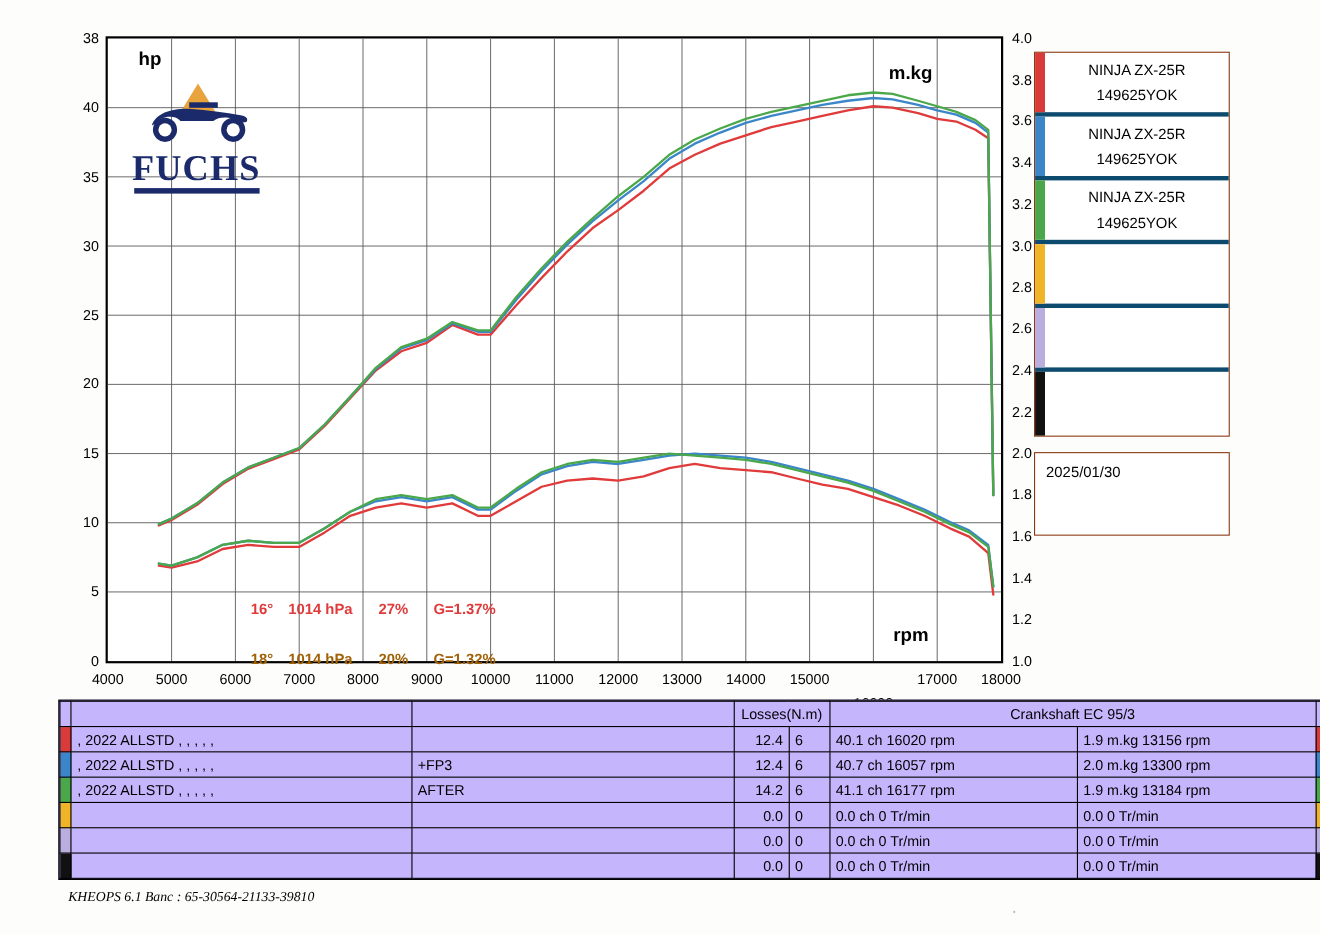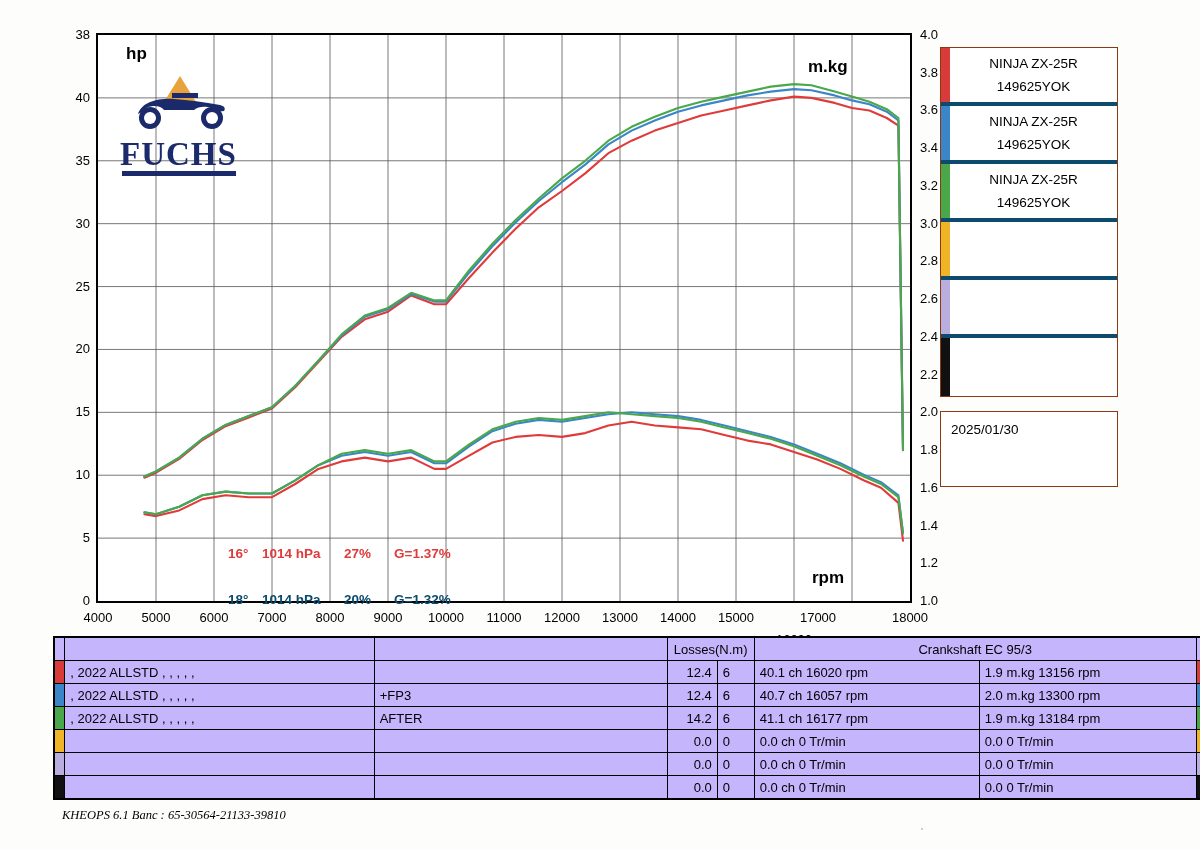--- a/index.html
+++ b/index.html
@@ -138,21 +138,21 @@
       <div class="xlab" style="left: 246px; top: 610px;">7000</div>
       <div class="xlab" style="left: 304px; top: 610px;">8000</div>
       <div class="xlab" style="left: 362px; top: 610px;">9000</div>
       <div class="xlab" style="left: 420px; top: 610px;">10000</div>
       <div class="xlab" style="left: 478px; top: 610px;">11000</div>
       <div class="xlab" style="left: 536px; top: 610px;">12000</div>
       <div class="xlab" style="left: 594px; top: 610px;">13000</div>
       <div class="xlab" style="left: 652px; top: 610px;">14000</div>
       <div class="xlab" style="left: 710px; top: 610px;">15000</div>
       <div class="xlab" style="left: 768px; top: 632px;">16000</div>
-      <div class="xlab" style="left: 792px; top: 610px;">17000</div>
+      <div class="xlab" style="left: 826px; top: 610px;">17000</div>
       <div class="xlab" style="left: 884px; top: 610px;">18000</div>
     </div>
 
   <div class="unit" style="left:126px;top:44px;">hp</div>
   <div class="unit" style="left:808px;top:57px;">m.kg</div>
   <div class="unit" style="left:812px;top:568px;">rpm</div>
 
   <div id="fuchs">
     <svg width="120" height="66" viewBox="0 0 120 66">
       <polygon points="60,4 76,30 44,30" fill="#e8a33d"></polygon>
@@ -167,21 +167,21 @@
     <div class="bar"></div>
   </div>
 
   <div id="cond">
       <div class="row" style="color: rgb(224, 58, 58);">
         <span class="c1">16°</span>
         <span class="c2">1014 hPa</span>
         <span class="c3">27%</span>
         <span class="c4">G=1.37%</span>
       </div>
-      <div class="row" style="color: #0c4a6e;">
+      <div class="row" style="color: #a16207;">
         <span class="c1">18°</span>
         <span class="c2">1014 hPa</span>
         <span class="c3">20%</span>
         <span class="c4">G=1.32%</span>
       </div>
     </div>
 
   <div id="right">
     <div class="rbox" id="runs">
         <div class="run">

